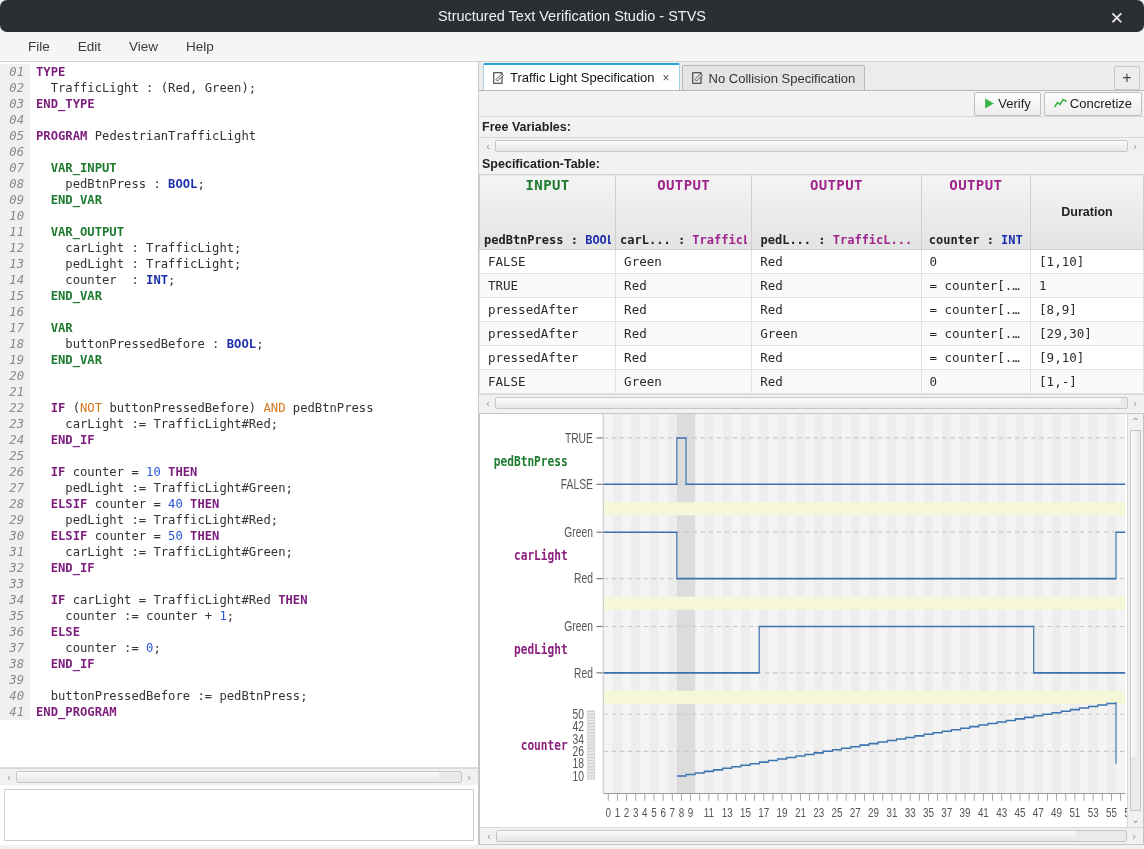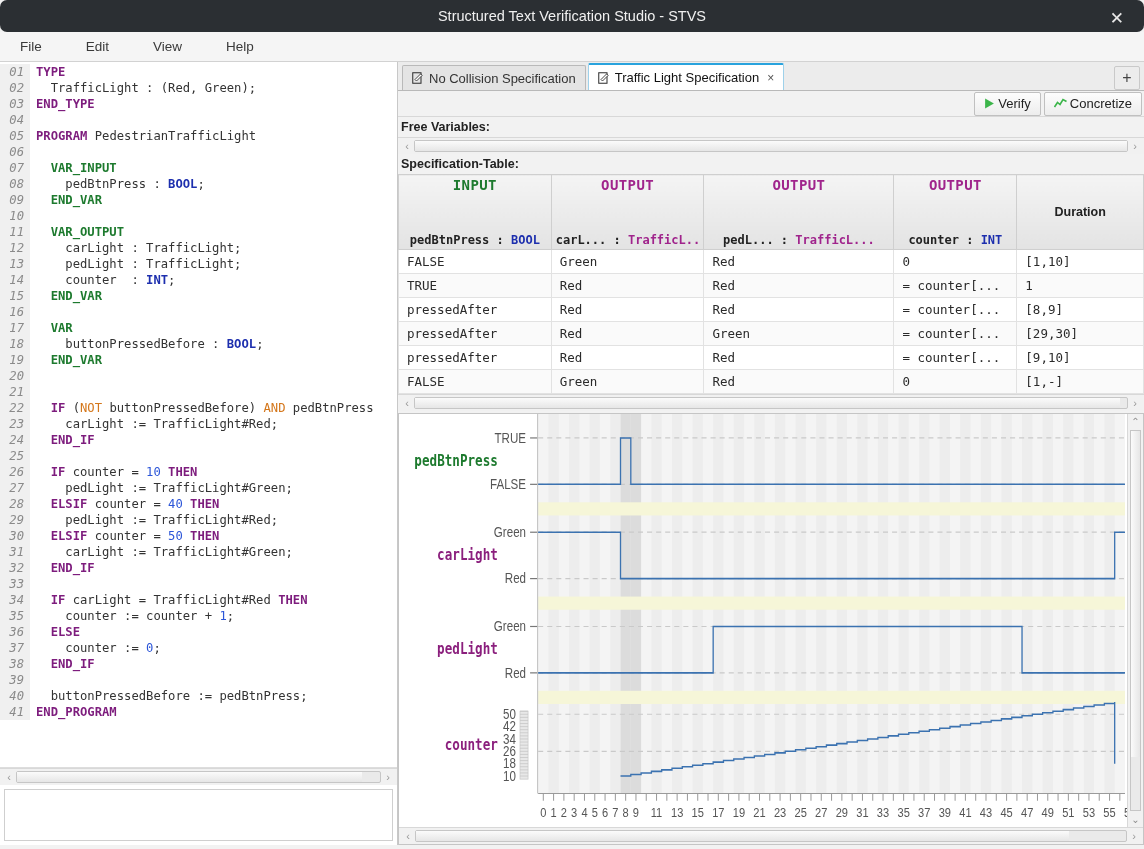--- a/index.html
+++ b/index.html
@@ -18,32 +18,32 @@
   }
   #titlebar .close {
     position: absolute; right: 14px; top: 0; height: 36px;
     display: flex; align-items: center; font-size: 17px; color: #e8e8e8;
     cursor: pointer; padding: 0 6px;
   }
 
   
   #menubar {
     height: 30px; background: #f5f5f5; border-bottom: 1px solid #d2d2d2;
-    display: flex; align-items: center; padding-left: 8px; gap: 20px;
+    display: flex; align-items: center; padding-left: 16px; gap: 4px;
   }
   #menubar .menu-item {
     padding: 4px 12px; font-size: 13.5px; color: #3a3a3a; cursor: pointer;
     border-radius: 2px;
   }
 
   
   #main { display: flex; height: 783px; background: #f2f2f2; }
 
   
-  #left { width: 398px; display: flex; flex-direction: column;
+  #left { width: 479px; display: flex; flex-direction: column;
           border-right: 1px solid #c8c8c8; background: #fff; }
   #editor-wrap { flex: 1; position: relative; overflow: hidden;
                  background: #ffffff; border-bottom: 1px solid #ddd; }
   #code { font-family: "DejaVu Sans Mono", monospace; font-size: 12.2px;
           line-height: 16px; white-space: pre; padding-top: 2px; }
   .ln { display: inline-block; width: 30px; padding-right: 6px;
         text-align: right; color: #8a8a8a; font-style: italic;
         background: #f0f0f0; margin-right: 6px; user-select: none; }
   .row { height: 16px; }
   .kw   { color: #7d1c7d; font-weight: bold; }     
@@ -166,34 +166,34 @@
         <div class="thumb" style="width:95%"></div>
       </div>
       <span class="arrow">›</span>
     </div>
     <div id="console"></div>
   </div>
 
   <div id="right">
 
     <div id="tabbar">
-      <div class="tab">
-        <svg class="tab-icon" viewBox="0 0 16 16">
-          <rect x="1" y="1" width="11" height="14" fill="none" stroke="#333" stroke-width="1.4"></rect>
-          <path d="M6 12 L13.5 4.5 L11.5 2.5 L4 10 Z" fill="#fff" stroke="#333" stroke-width="1.2"></path>
-        </svg>
-        <span>No Collision Specification</span>
-      </div>
       <div class="tab active">
         <svg class="tab-icon" viewBox="0 0 16 16">
           <rect x="1" y="1" width="11" height="14" fill="none" stroke="#333" stroke-width="1.4"></rect>
           <path d="M6 12 L13.5 4.5 L11.5 2.5 L4 10 Z" fill="#fff" stroke="#333" stroke-width="1.2"></path>
         </svg>
         <span>Traffic Light Specification</span>
         <span class="tclose">×</span>
+      </div>
+      <div class="tab">
+        <svg class="tab-icon" viewBox="0 0 16 16">
+          <rect x="1" y="1" width="11" height="14" fill="none" stroke="#333" stroke-width="1.4"></rect>
+          <path d="M6 12 L13.5 4.5 L11.5 2.5 L4 10 Z" fill="#fff" stroke="#333" stroke-width="1.2"></path>
+        </svg>
+        <span>No Collision Specification</span>
       </div>
       <div id="tab-add">+</div>
     </div>
 
     <div id="toolbar">
       <div class="tbtn">
         <svg width="11" height="11" viewBox="0 0 10 10">
           <polygon points="1,0.5 9,5 1,9.5" fill="#3cb54a"></polygon>
         </svg>
         <span>Verify</span>

